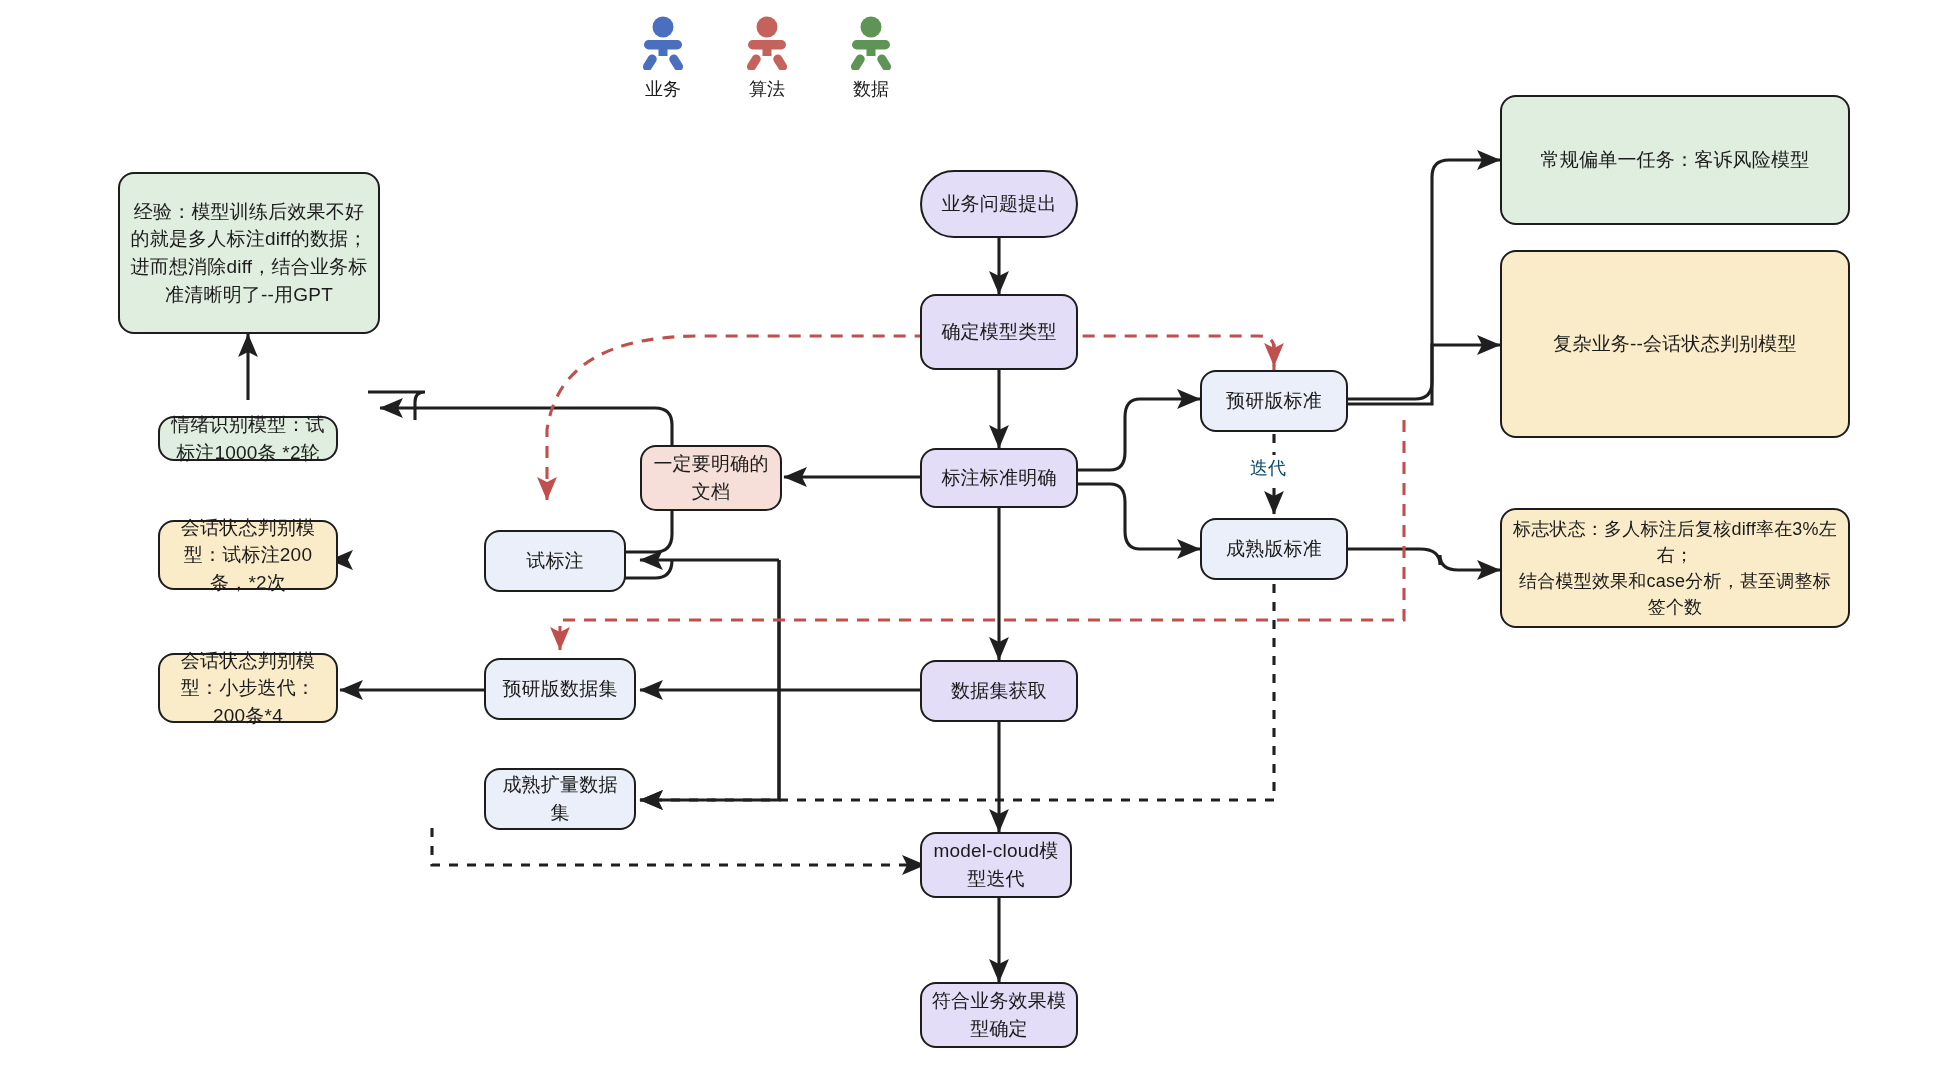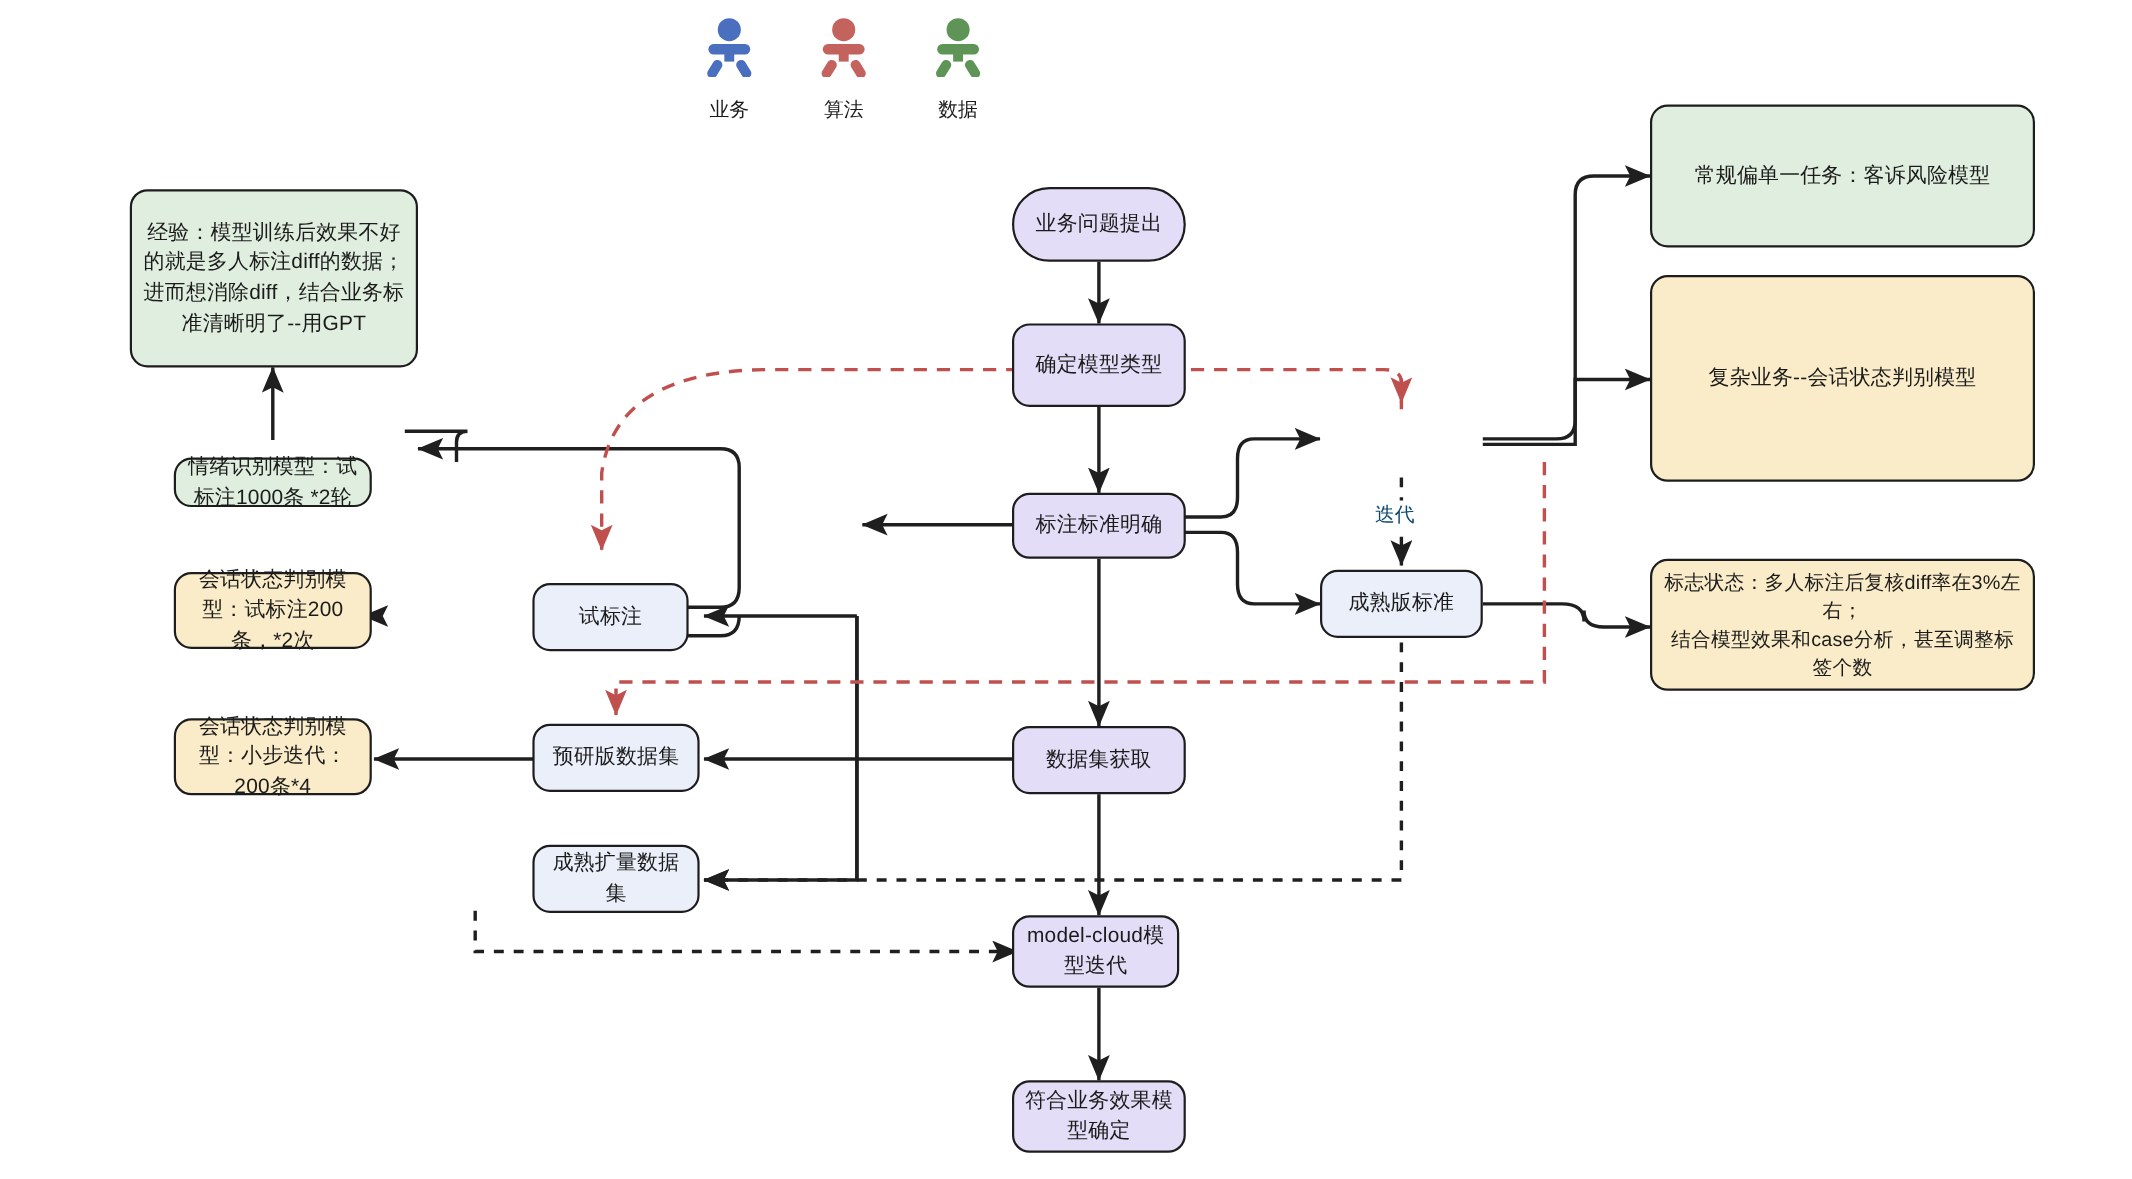--- a/index.html
+++ b/index.html
@@ -56,21 +56,21 @@
     position:absolute;
     display:flex;
     align-items:center;
     gap:58px;
     z-index:4;
   }
   .legend-item{
     display:flex;
     flex-direction:column;
     align-items:center;
-    gap:17px;
+    gap:7px;
   }
   .legend-label{ font-size:18px; color:#1b1b1b; }
   .person{ width:46px; height:56px; display:block; }
 </style>
 </head>
 <body>
 
 <div id="canvas">
 
   <svg id="edges" viewBox="0 0 1938 1072">
@@ -191,25 +191,27 @@
   <div class="node n-green" style="left:158px; top:416px; width:180px; height:45px;">情绪识别模型：试标注1000条 *2轮</div>
 
   <div class="node n-yellow" style="left:158px; top:520px; width:180px; height:70px;">会话状态判别模型：试标注200条，*2次</div>
 
   <div class="node n-yellow" style="left:158px; top:653px; width:180px; height:70px;">会话状态判别模型：小步迭代：200条*4</div>
 
   <div class="node n-purple n-stadium" style="left:920px; top:170px; width:158px; height:68px;">业务问题提出</div>
 
   <div class="node n-purple" style="left:920px; top:294px; width:158px; height:76px;">确定模型类型</div>
 
+  <div class="node n-pink" style="left:640px; top:445px; width:142px; height:66px;">一定要明确的文档</div>
 
   <div class="node n-purple" style="left:920px; top:448px; width:158px; height:60px;">标注标准明确</div>
 
   <div class="node n-blue" style="left:484px; top:530px; width:142px; height:62px;text-align:right;">试标注</div>
 
+  <div class="node n-blue" style="left:1200px; top:370px; width:148px; height:62px;">预研版标准</div>
 
   <div class="node n-blue" style="left:1200px; top:518px; width:148px; height:62px;font-family:Liberation Serif, serif;">成熟版标准</div>
 
   <div class="edge-label" style="left:1245px; top:455px;">迭代</div>
 
   <div class="node n-blue" style="left:484px; top:658px; width:152px; height:62px;">预研版数据集</div>
 
   <div class="node n-blue" style="left:484px; top:768px; width:152px; height:62px;">成熟扩量数据集</div>
 
   <div class="node n-purple" style="left:920px; top:660px; width:158px; height:62px;">数据集获取</div>

